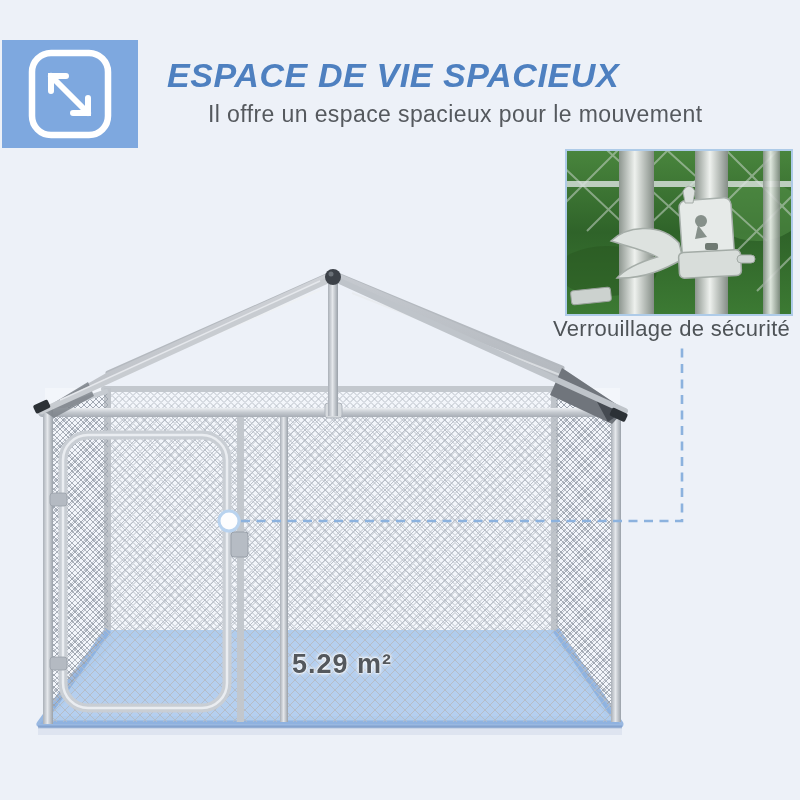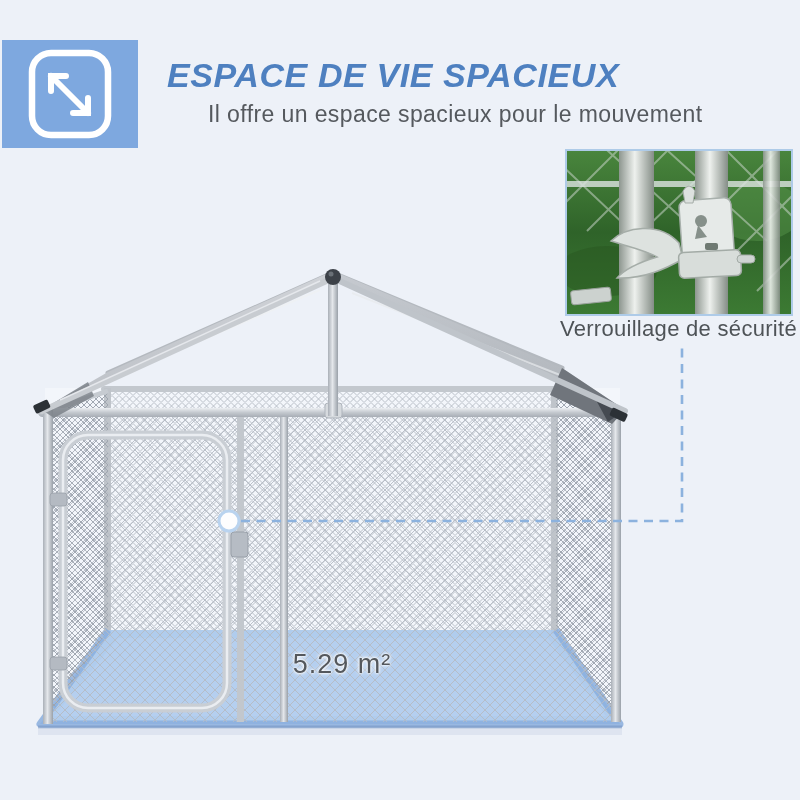--- a/index.html
+++ b/index.html
@@ -11,27 +11,27 @@
   #icon-box{left:2px;top:40px;width:136px;height:108px;background:#7ea8df;}
   #page-title{left:167px;top:56px;font-size:34px;font-weight:800;
               letter-spacing:.6px;color:#4e80c0;white-space:nowrap;font-style:italic;}
   #page-subtitle{left:168px;top:101px;font-size:23px;color:#55595e;
                  letter-spacing:.4px;white-space:nowrap;margin-left:40px;}
 
   
   #inset{left:565px;top:149px;width:224px;height:163px;border:2px solid #aecbe8;
          background:#3c7a33;}
   #inset svg{display:block;}
-  #inset-label{left:553px;top:316px;width:244px;text-align:right;
+  #inset-label{left:553px;top:316px;width:244px;text-align:left;
                font-size:22px;color:#4e5357;letter-spacing:.3px;}
 
   
   #kennel{left:0;top:0;width:800px;height:800px;}
   #floor-label{left:326px;top:664px;transform:translate(-50%,-50%);
-               font-size:27px;font-weight:400;color:#54585d;letter-spacing:1px;
+               font-size:27px;font-weight:700;color:#54585d;letter-spacing:1px;
                text-shadow:0 0 5px #fff,0 0 3px #fff,0 0 2px #fff;white-space:nowrap;padding-left:32px;}
 </style>
 </head>
 <body>
 
 <div class="abs" id="icon-box">
   <svg width="136" height="108" viewBox="0 0 136 108">
     <rect x="30" y="13" width="76" height="82" rx="19" fill="none" stroke="#ffffff" stroke-width="6.5"></rect>
     <g stroke="#ffffff" stroke-width="6" stroke-linecap="round" fill="none">
       <line x1="49" y1="36" x2="86" y2="73"></line>

